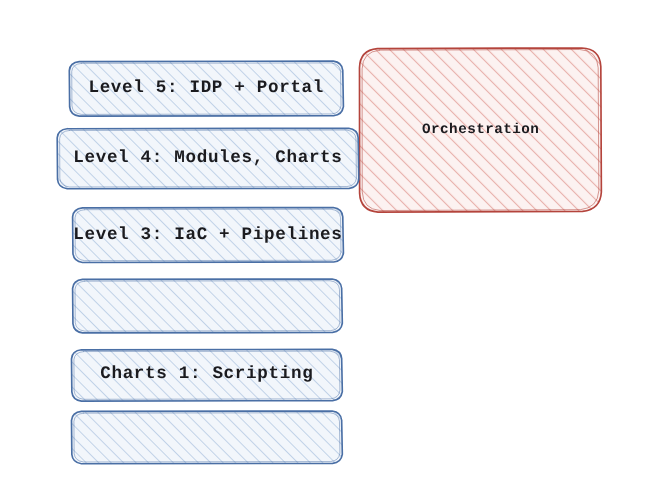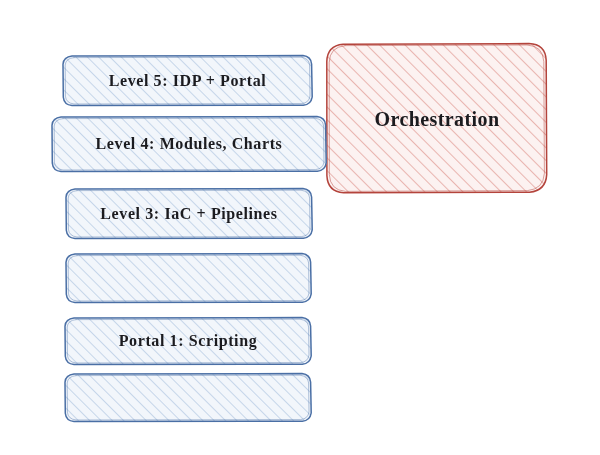--- a/index.html
+++ b/index.html
@@ -32,31 +32,31 @@
     top: 0;
     left: 0;
     width: 100%;
     height: 100%;
     overflow: visible;
     pointer-events: none;
   }
   .node-label {
     position: relative;
     z-index: 3;
-    font-family: Liberation Serif, serif;
+    font-family: Liberation Mono, monospace;
     font-weight: 700;
     font-size: 16px;
     letter-spacing: 0.6px;
     color: #1b1b1f;
     white-space: nowrap;
     text-align: center;
     line-height: 1.1;
   }
   .node-label.orch {
-    font-size: 20px;
+    font-size: 13px;
     letter-spacing: 0.4px;
   }
   .level-5 { left: 61px;  top: 54px;  width: 253px; height: 53px; }
   .level-4 { left: 50px;  top: 115px; width: 278px; height: 58px; }
   .level-3 { left: 64px;  top: 187px; width: 250px; height: 53px; }
   .level-2 { left: 64px;  top: 252px; width: 249px; height: 52px; }
   .level-1 { left: 63px;  top: 316px; width: 250px; height: 50px; }
   .level-0 { left: 63px;  top: 372px; width: 250px; height: 51px; }
   .orch-box { left: 325px; top: 42px;  width: 224px; height: 153px; }
   .z-top { z-index: 5; }
@@ -147,21 +147,21 @@
       <defs>
         <pattern id="hatchBlue1" width="8" height="8" patternUnits="userSpaceOnUse" patternTransform="rotate(-45)">
           <line x1="0" y1="0" x2="0" y2="8" stroke="#a8c0de" stroke-width="1.5"></line>
         </pattern>
       </defs>
       <path d="M10,2.5 L240,2 Q247.5,3 248,10 L248.5,40 Q247.5,47.5 240,48 L10,48.5 Q2.5,47.5 2,40.5 L1.8,10 Q2.5,3 10,2.5 Z" fill="#f2f6fb" stroke="none"></path>
       <path d="M10,2.5 L240,2 Q247.5,3 248,10 L248.5,40 Q247.5,47.5 240,48 L10,48.5 Q2.5,47.5 2,40.5 L1.8,10 Q2.5,3 10,2.5 Z" fill="url(#hatchBlue1)" stroke="none" opacity="0.8"></path>
       <path d="M11,2 L239,1.6 Q247,2.6 247.6,10 L248.2,40 Q247,47.6 239.4,48.2 L11,48.6 Q3,47.6 2.3,40.2 L2,10.2 Q2.6,2.8 11,2" fill="none" stroke="#4a6fa5" stroke-width="1.5" stroke-linecap="round" stroke-linejoin="round"></path>
       <path d="M13,3.6 L237,3.2 Q245,4.2 245.6,11 L246,39 Q245,46 237.4,46.6 L13,47 Q5,46 4.4,39.2 L4.2,11 Q4.8,4.2 13,3.6" fill="none" stroke="#4a6fa5" stroke-width="0.85" stroke-linecap="round" stroke-linejoin="round" opacity="0.5"></path>
     </svg>
-    <span class="node-label">Portal 1: Scripting</span>
+    <span class="node-label">Charts 1: Scripting</span>
   </div>
 
   <div class="node level-0 z-low">
     <svg class="node-svg" viewBox="0 0 250 51" preserveAspectRatio="none">
       <defs>
         <pattern id="hatchBlue0" width="8" height="8" patternUnits="userSpaceOnUse" patternTransform="rotate(-45)">
           <line x1="0" y1="0" x2="0" y2="8" stroke="#a8c0de" stroke-width="1.5"></line>
         </pattern>
       </defs>
       <path d="M10,2.5 L240,2 Q247.5,3 248,10 L248.5,41 Q247.5,48.5 240,49 L10,49.5 Q2.5,48.5 2,41.5 L1.8,10 Q2.5,3 10,2.5 Z" fill="#f2f6fb" stroke="none"></path>

